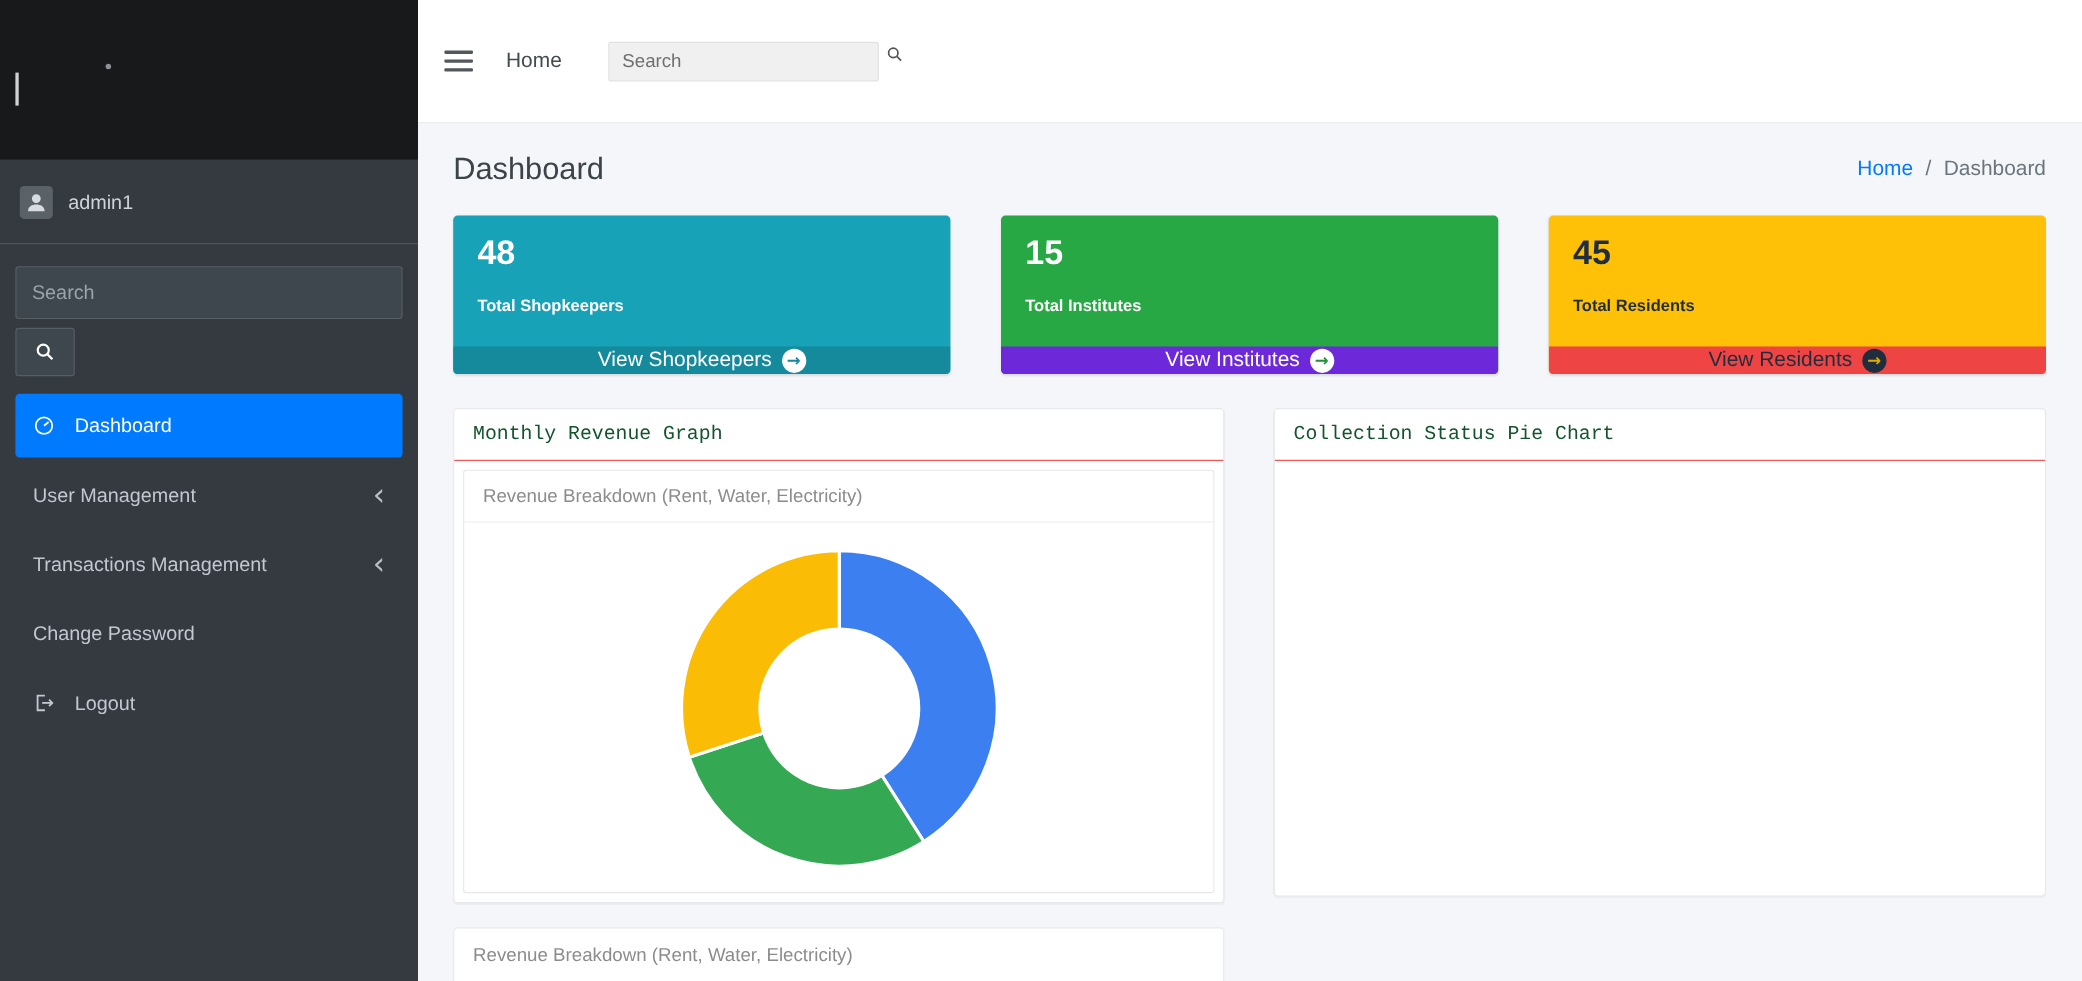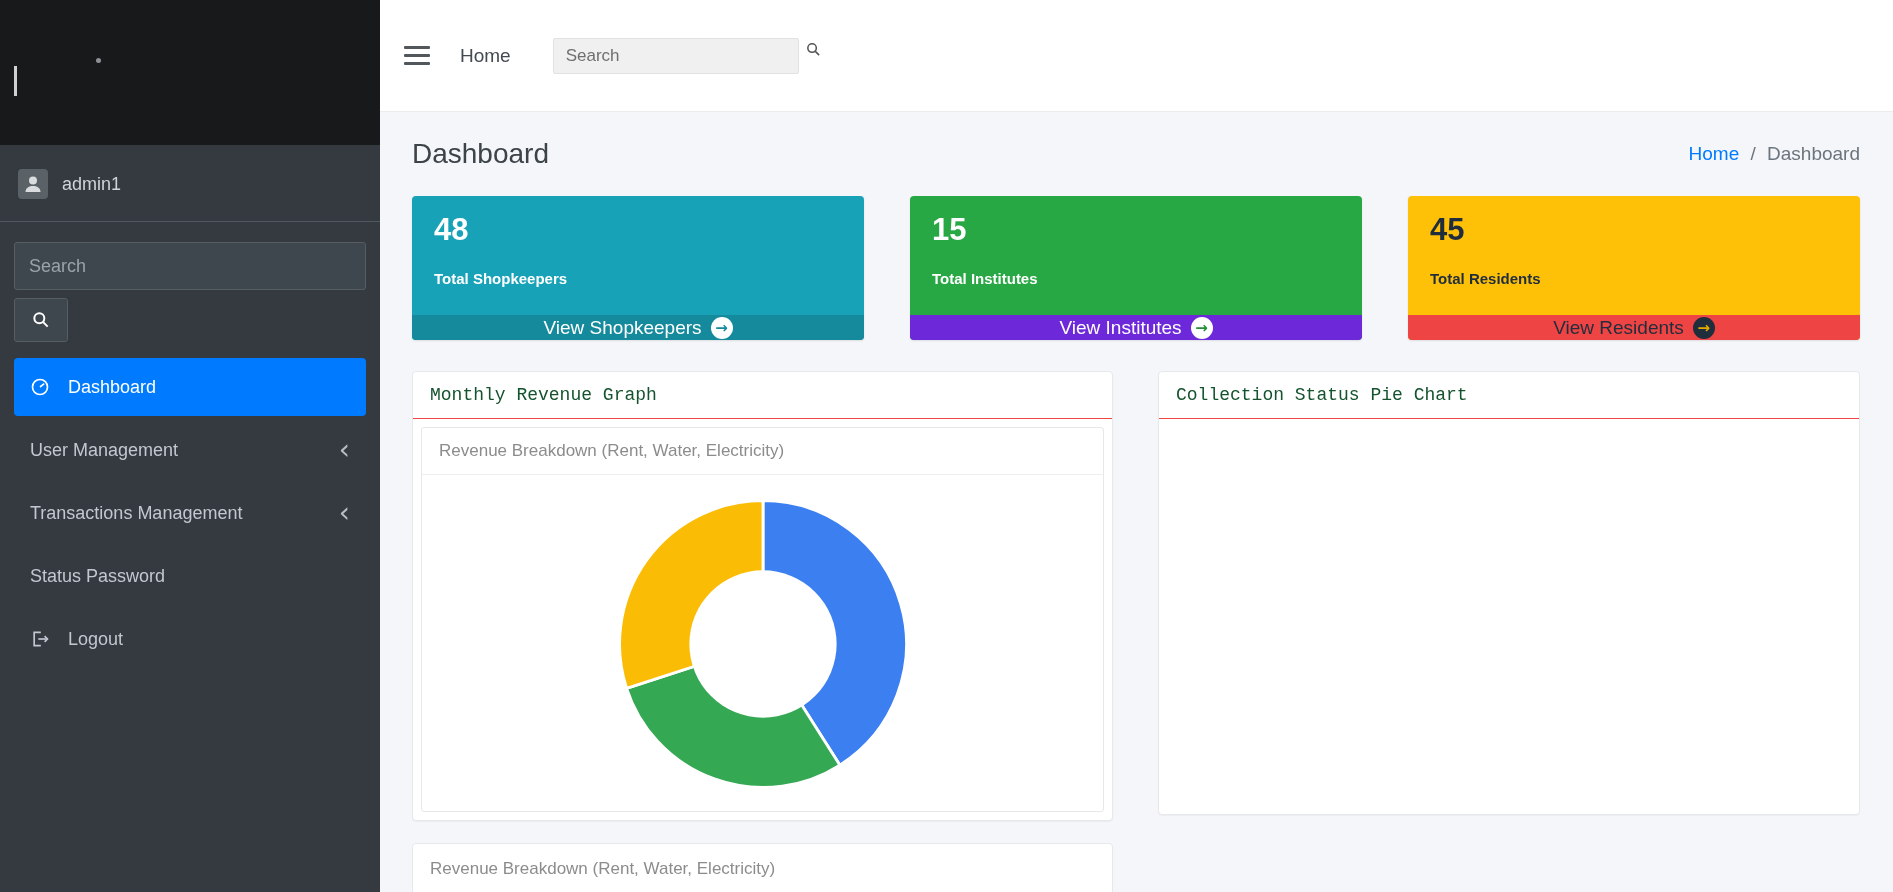--- a/index.html
+++ b/index.html
@@ -152,21 +152,21 @@
       <span>User Management</span>
       <span class="chevron">‹</span>
     </div>
 
     <div class="menu-item">
       <span>Transactions Management</span>
       <span class="chevron">‹</span>
     </div>
 
     <div class="menu-item">
-      <span>Status Password</span>
+      <span>Change Password</span>
     </div>
 
     <div class="menu-item">
       <span class="mi-icon">
         <svg viewBox="0 0 24 24" fill="none" stroke="currentColor" stroke-width="2">
           <path d="M13 4 H5 v16 h8"></path>
             <path d="M10 12 h11"></path>
             <path d="M17.5 8.5 21 12 l-3.5 3.5"></path>
         </svg>
       </span>

